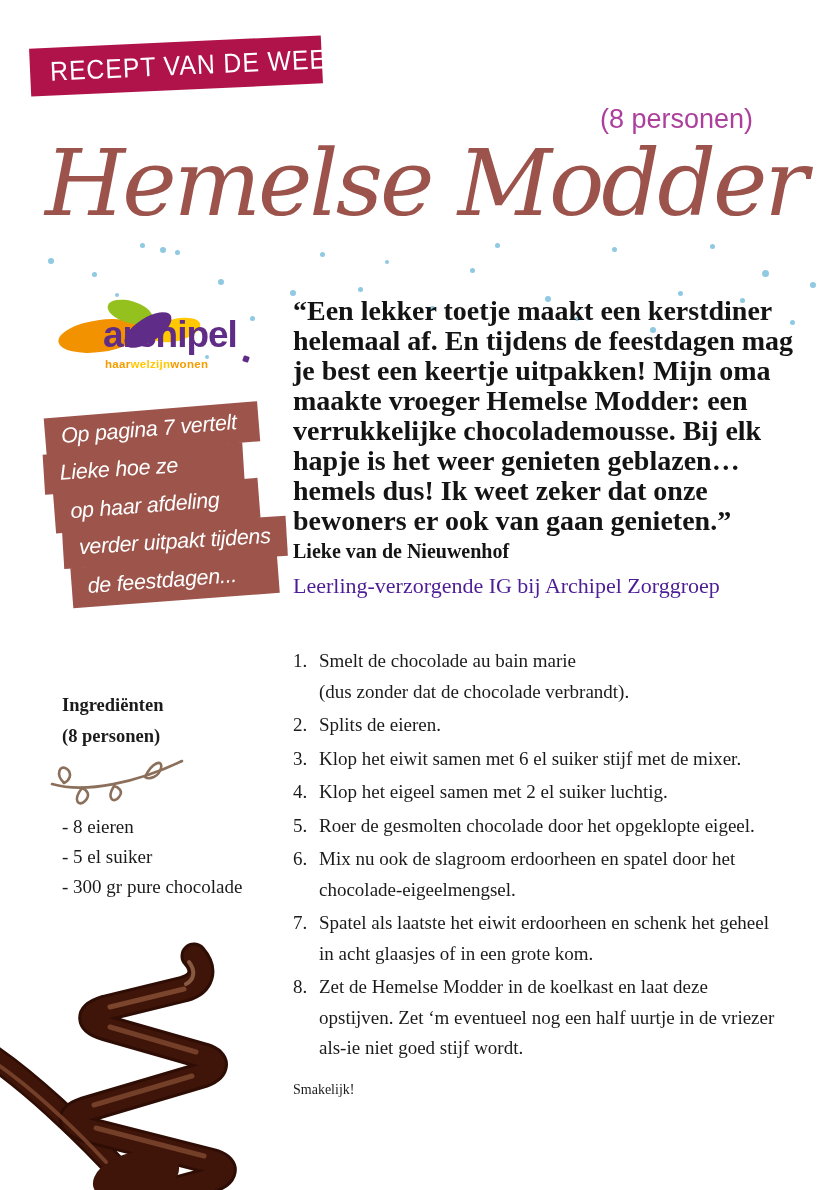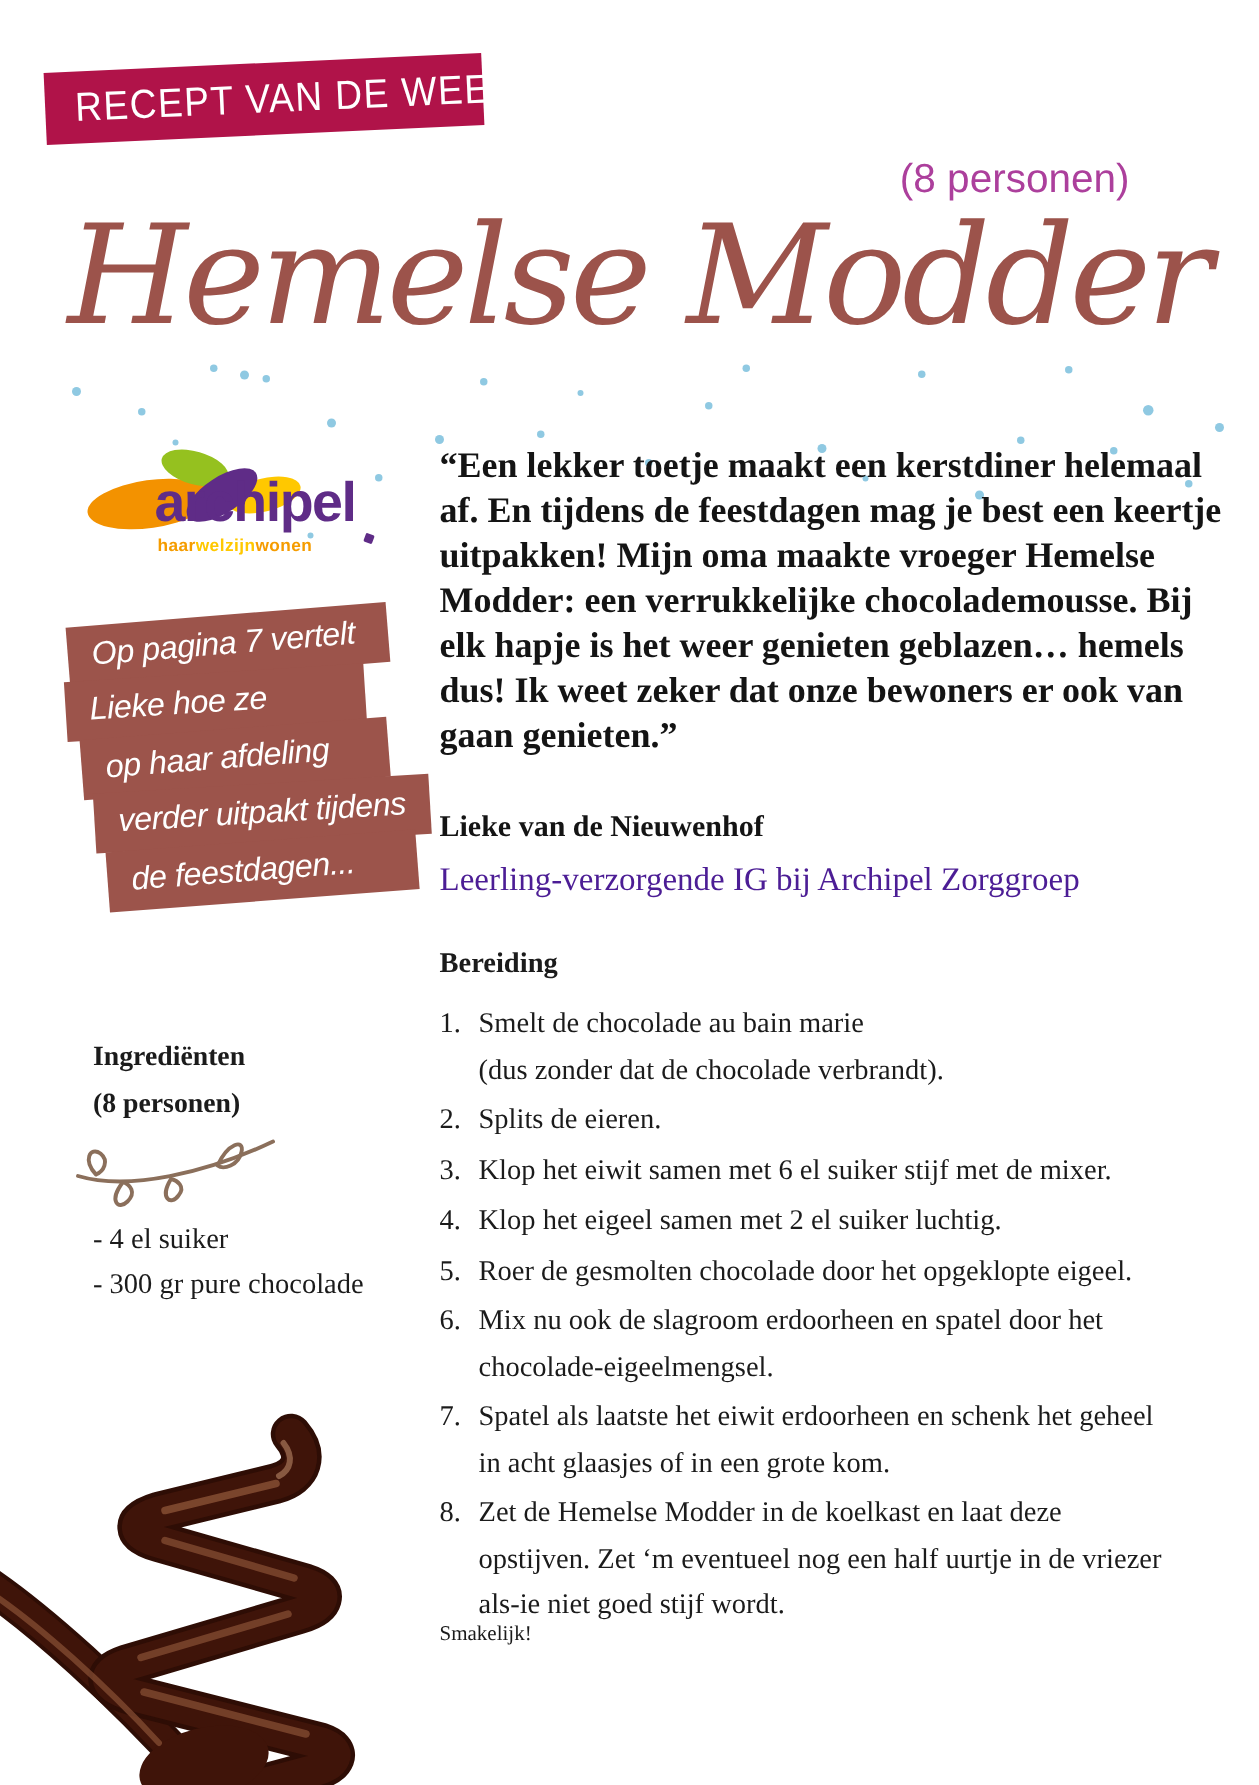--- a/index.html
+++ b/index.html
@@ -96,21 +96,21 @@
   }
   .cl-0 { margin-left: 10px; padding-right: 22px; transform: rotate(-0.6deg); }
   .cl-1 { margin-left: 6px;  padding-right: 66px; transform: rotate(0.4deg); }
   .cl-2 { margin-left: 14px; padding-right: 40px; transform: rotate(-0.4deg); }
   .cl-3 { margin-left: 20px; padding-right: 16px; transform: rotate(0.6deg); }
   .cl-4 { margin-left: 26px; padding-right: 42px; transform: rotate(-0.3deg); }
 
   
   .quote {
     position: absolute; left: 293px; top: 296px; width: 528px;
-    font-weight: 700; font-size: 24px; line-height: 30px;
+    font-weight: 700; font-size: 28px; line-height: 30px;
     color: #141414;
   }
 
   
   .author-name {
     position: absolute; left: 293px; top: 540px;
     font-weight: 700; font-size: 20px; color: #141414;
   }
   .author-role {
     position: absolute; left: 293px; top: 573px;
@@ -213,21 +213,20 @@
   <div class="callout-line cl-3">verder uitpakt tijdens</div>
   <div class="callout-line cl-4">de feestdagen...</div>
 </div>
 
 <div class="quote">“Een lekker toetje maakt een kerstdiner helemaal af. En tijdens de feestdagen mag je best een keertje uitpakken! Mijn oma maakte vroeger Hemelse Modder: een verrukkelijke chocolademousse. Bij elk hapje is het weer genieten geblazen… hemels dus! Ik weet zeker dat onze bewoners er ook van gaan genieten.”</div>
 
 <div class="author-name">Lieke van de Nieuwenhof</div>
 <div class="author-role">Leerling-verzorgende IG bij Archipel Zorggroep</div>
 
 <div class="preparation">
-  <div class="prep-heading">Bereiding</div>
   <ol class="prep-list">
     <li class="prep-step">
         <span class="step-num">1.</span>
         <span class="step-text">Smelt de chocolade au bain marie
 (dus zonder dat de chocolade verbrandt).</span>
       </li>
     <li class="prep-step">
         <span class="step-num">2.</span>
         <span class="step-text">Splits de eieren.</span>
       </li>
@@ -271,21 +270,22 @@
   <g fill="none" stroke="#8b6f5b" stroke-width="2.6" stroke-linecap="round">
     <path d="M4,32 C38,42 90,30 134,9"></path>
     <path d="M16,31 C7,22 12,12 19,17 C25,22 21,29 16,31"></path>
     <path d="M34,36 C24,49 31,55 37,49 C43,43 39,38 34,36"></path>
     <path d="M66,34 C58,47 66,52 71,45 C76,39 70,35 66,34"></path>
     <path d="M97,25 C104,10 115,7 113,16 C111,25 101,28 97,25"></path>
   </g>
 </svg>
 
 <ul class="ing-list">
-  <li>- 4 el suiker</li>
+  <li>- 8 eieren</li>
+  <li>- 5 el suiker</li>
   <li>- 300 gr pure chocolade</li>
 </ul>
 
 <svg class="drizzle" width="300" height="262" viewBox="0 0 300 262">
   <g fill="none" stroke-linecap="round" stroke-linejoin="round">
 
     <path d="M-10,118 C35,145 100,205 150,262" stroke="#2e0d05" stroke-width="24"></path>
     <path d="M-10,118 C35,145 100,205 150,262" stroke="#3f1409" stroke-width="19"></path>
 
     <path d="M208,28 C220,42 216,56 198,61 L120,80 C100,86 102,95 120,100 L218,128 C234,133 231,143 213,148 L98,182 C80,188 84,197 102,202 L228,234 C243,239 239,249 221,253 L150,272" stroke="#2e0d05" stroke-width="27"></path>

